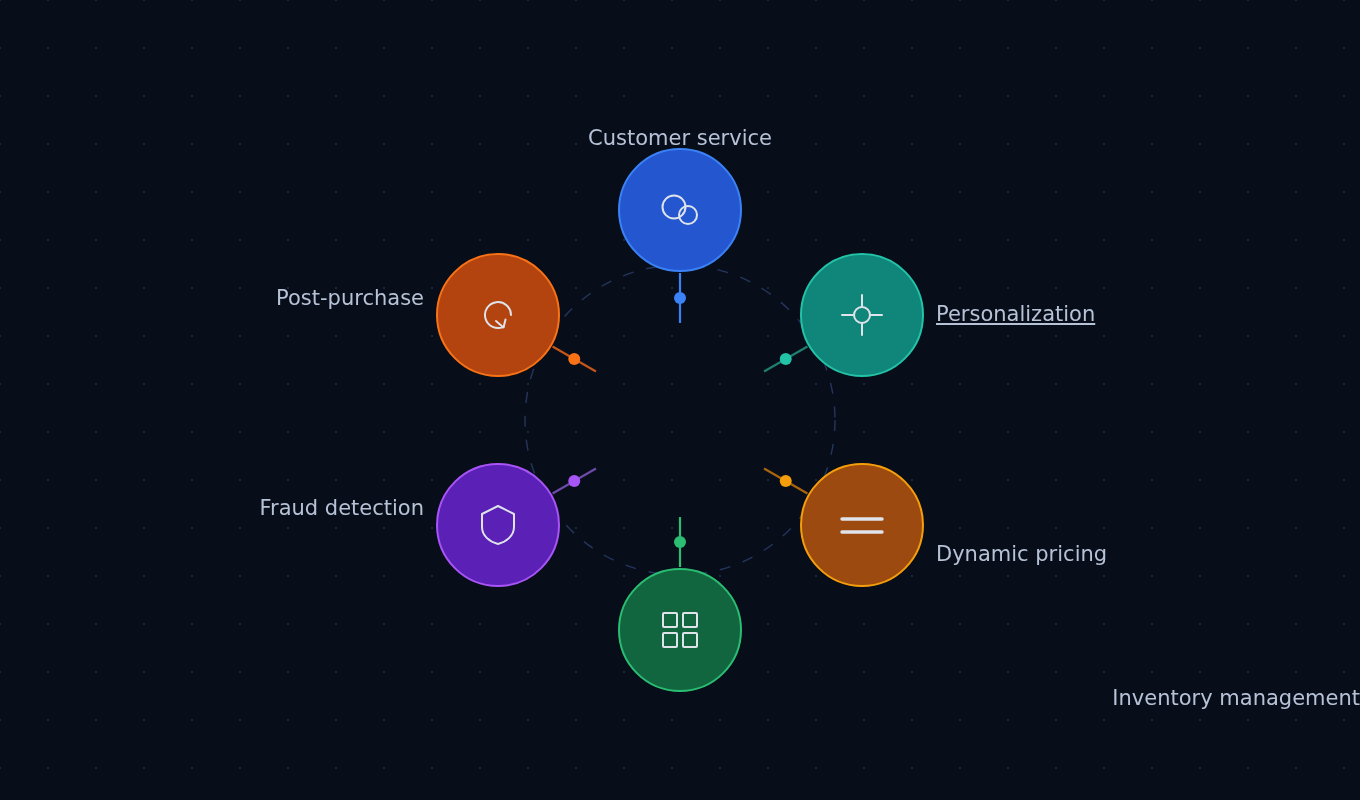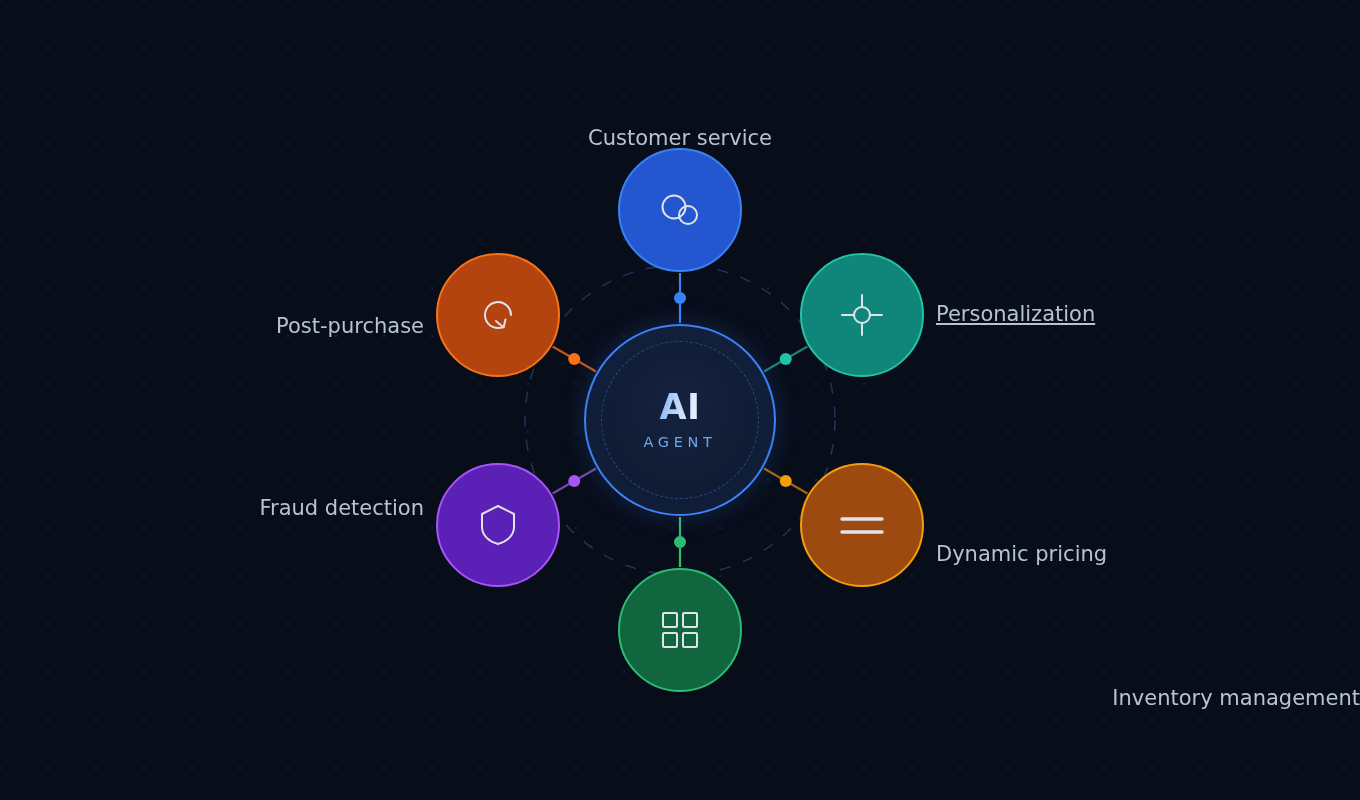--- a/index.html
+++ b/index.html
@@ -101,25 +101,20 @@
       <line x1="764.0200018467142" y1="468.47307798848897" x2="807.4303080789382" y2="493.5174854301566" stroke="#a8650d" stroke-width="2.2"></line>
       <circle cx="785.7251549628262" cy="480.9952817093228" r="6" fill="#f59e0b"></circle>
       <line x1="680" y1="517" x2="680" y2="567" stroke="#2bbd72" stroke-width="2.2"></line>
       <circle cx="680" cy="542" r="6" fill="#2bbd72"></circle>
       <line x1="595.9799981532858" y1="468.47307798848897" x2="552.5696919210618" y2="493.5174854301566" stroke="#6c4aa8" stroke-width="2.2"></line>
       <circle cx="574.2748450371738" cy="480.9952817093228" r="6" fill="#a855f7"></circle>
       <line x1="595.9799981532858" y1="371.52692201151103" x2="552.5696919210618" y2="346.4825145698434" stroke="#c4561c" stroke-width="2.2"></line>
       <circle cx="574.2748450371738" cy="359.0047182906772" r="6" fill="#f97316"></circle>
     </svg>
 
-  <div class="node hub" id="hub-node" style="left: 584px; top: 324px;">
-    <div class="hub-dash"></div>
-    <div class="hub-title">AI</div>
-    <div class="hub-sub">AGENT</div>
-  </div>
 
   <div id="nodes-root">
       <div class="node satellite" style="left: 618px; top: 148px; background: rgb(36, 87, 207); border-color: rgb(59, 130, 246);">
         <span>
           <svg width="52" height="44" viewBox="0 0 52 44">
             <circle cx="20" cy="19" r="11.5" fill="none" stroke="#dfe3ea" stroke-width="2" stroke-linecap="round" stroke-linejoin="round"></circle>
             <circle cx="34" cy="27" r="9" fill="none" stroke="#dfe3ea" stroke-width="2" stroke-linecap="round" stroke-linejoin="round"></circle>
           </svg>
         </span>
       </div>
@@ -165,16 +160,16 @@
       </div>
       <div class="label lbl-left" style="top: 498px; right: 936px;">Fraud detection</div>
       <div class="node satellite" style="left: 436px; top: 253px; background: rgb(179, 68, 16); border-color: rgb(249, 115, 22);">
         <span>
           <svg width="42" height="42" viewBox="0 0 42 42">
             <path d="M34 21 A13 13 0 1 0 26.5 32.8" fill="none" stroke="#dfe3ea" stroke-width="2" stroke-linecap="round" stroke-linejoin="round"></path>
             <polyline points="19,27 26.5,33.4 28.5,25.5" fill="none" stroke="#dfe3ea" stroke-width="2" stroke-linecap="round" stroke-linejoin="round"></polyline>
           </svg>
         </span>
       </div>
-      <div class="label lbl-left" style="top: 316px; right: 936px; text-align: right;">Post-purchase</div>
+      <div class="label lbl-left" style="top: 288px; right: 936px; text-align: right;">Post-purchase</div>
     </div>
 
 </div>
 
 </body></html>

